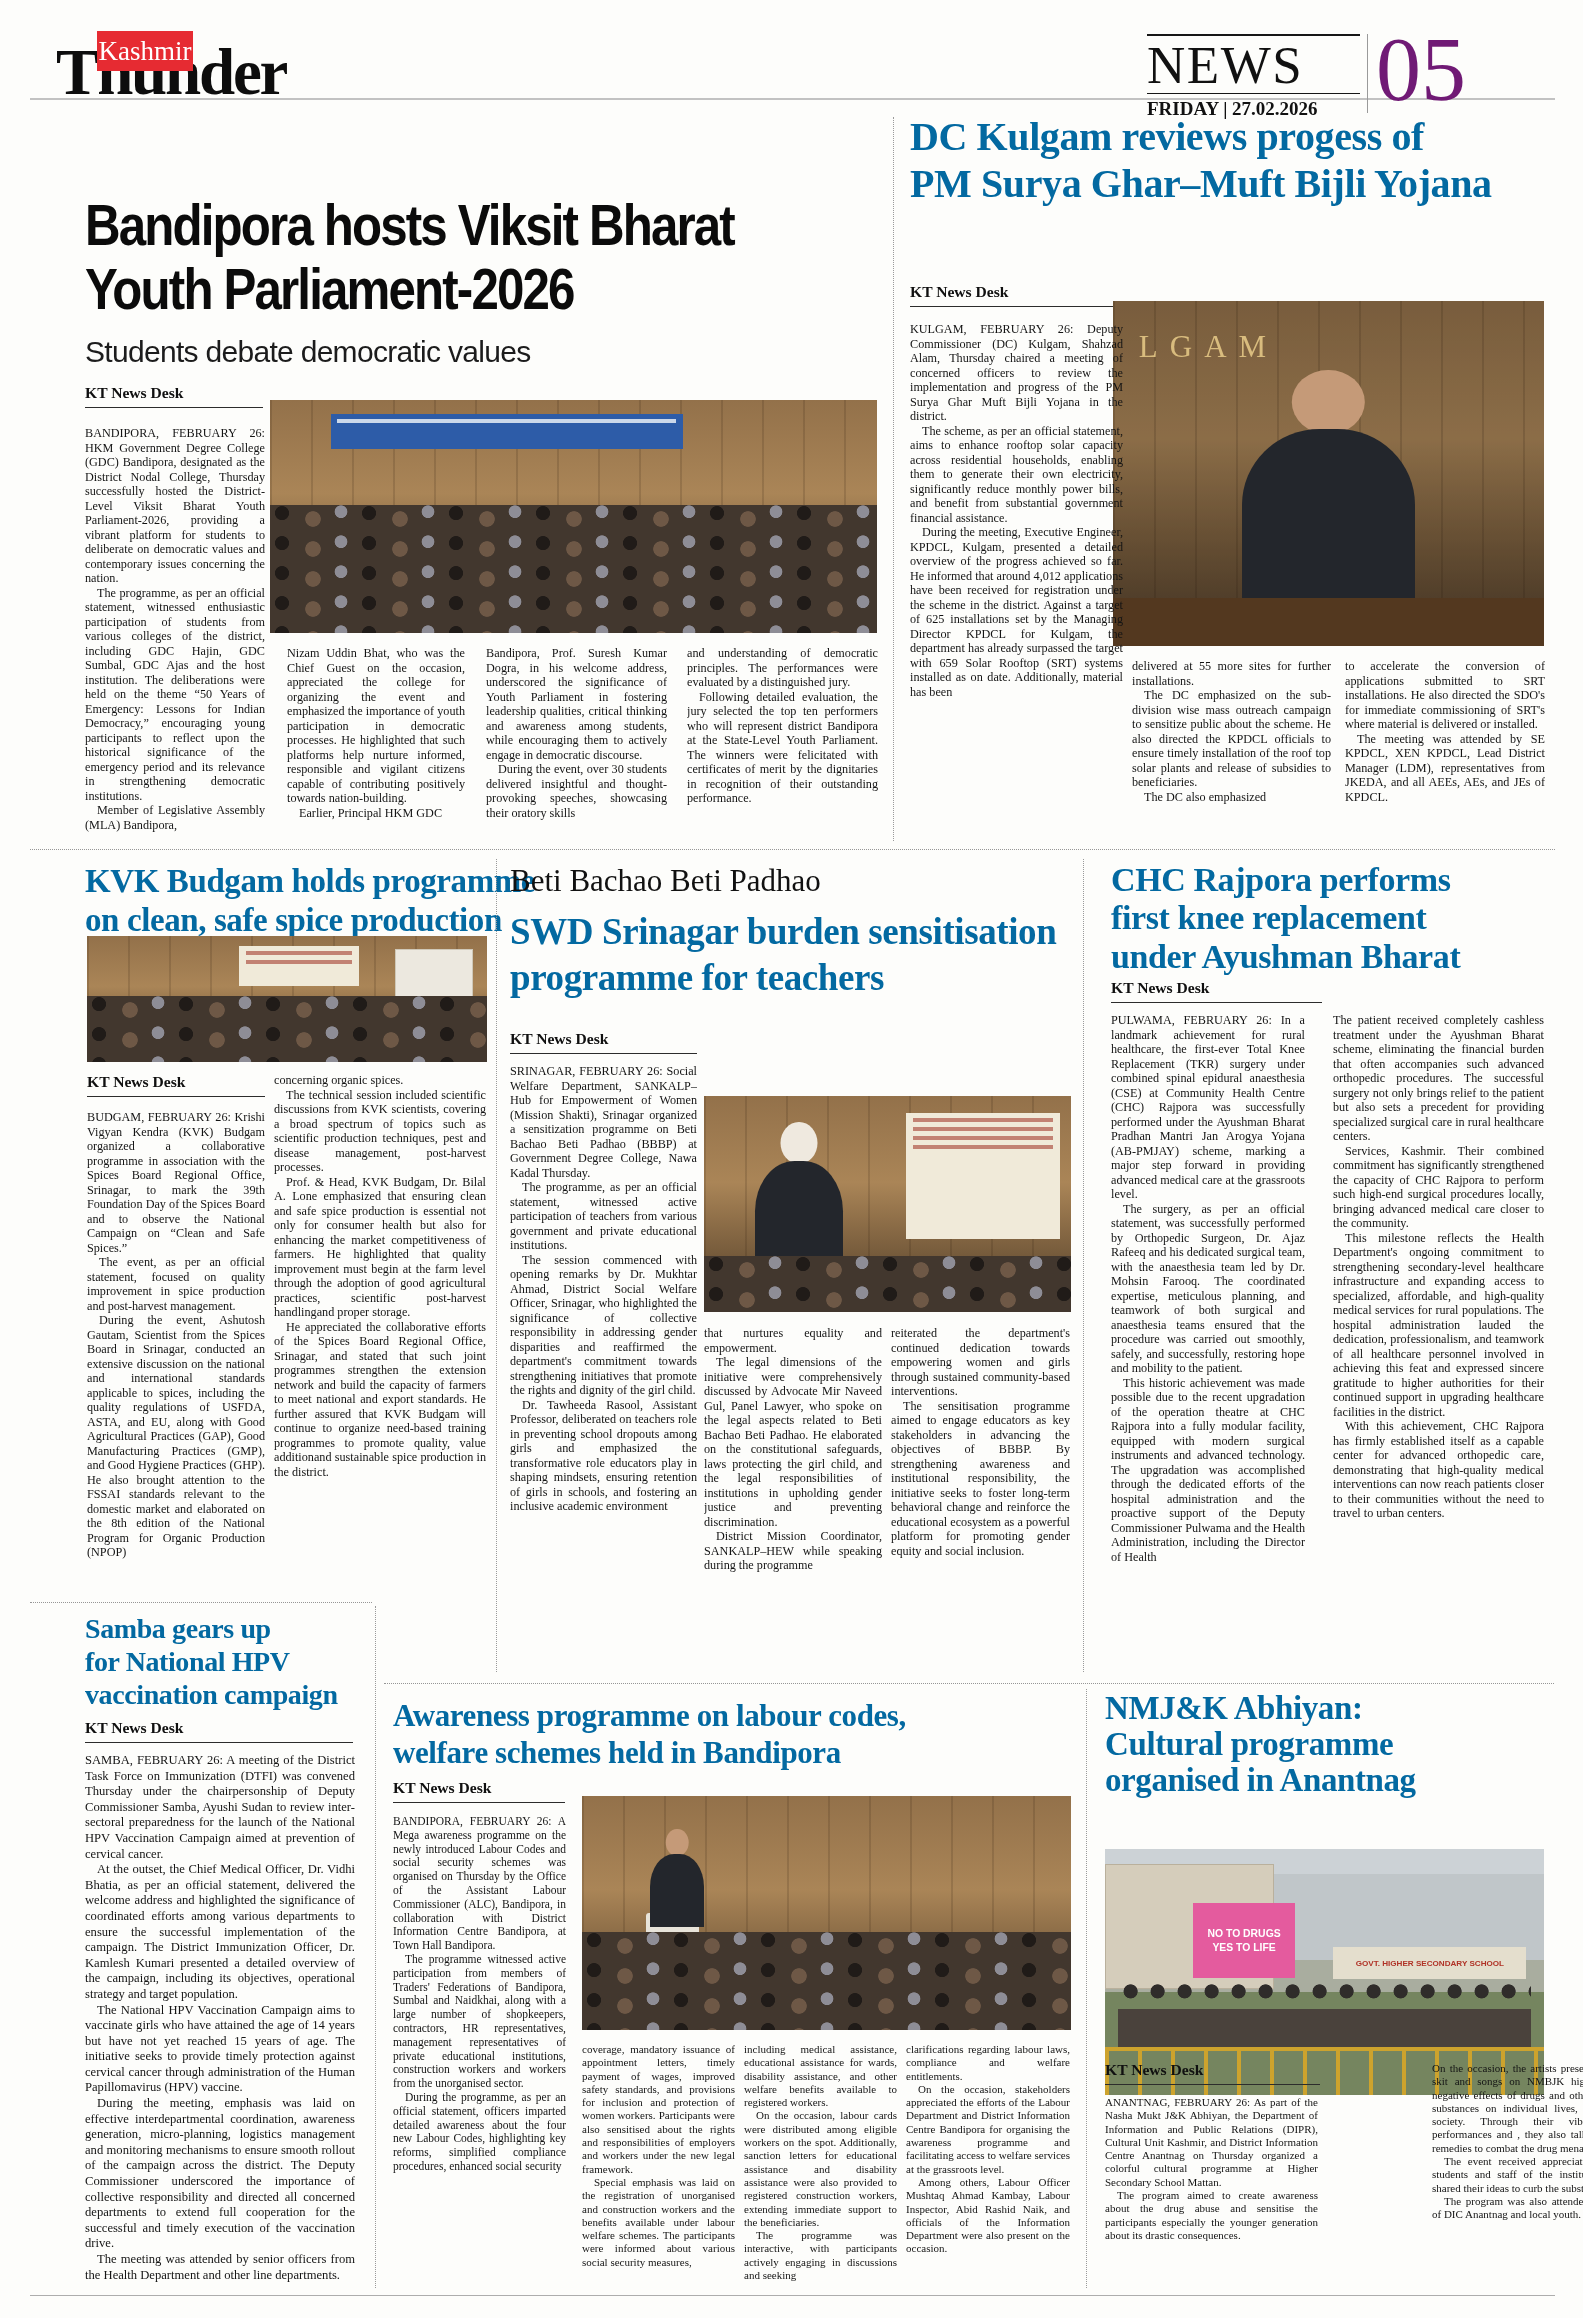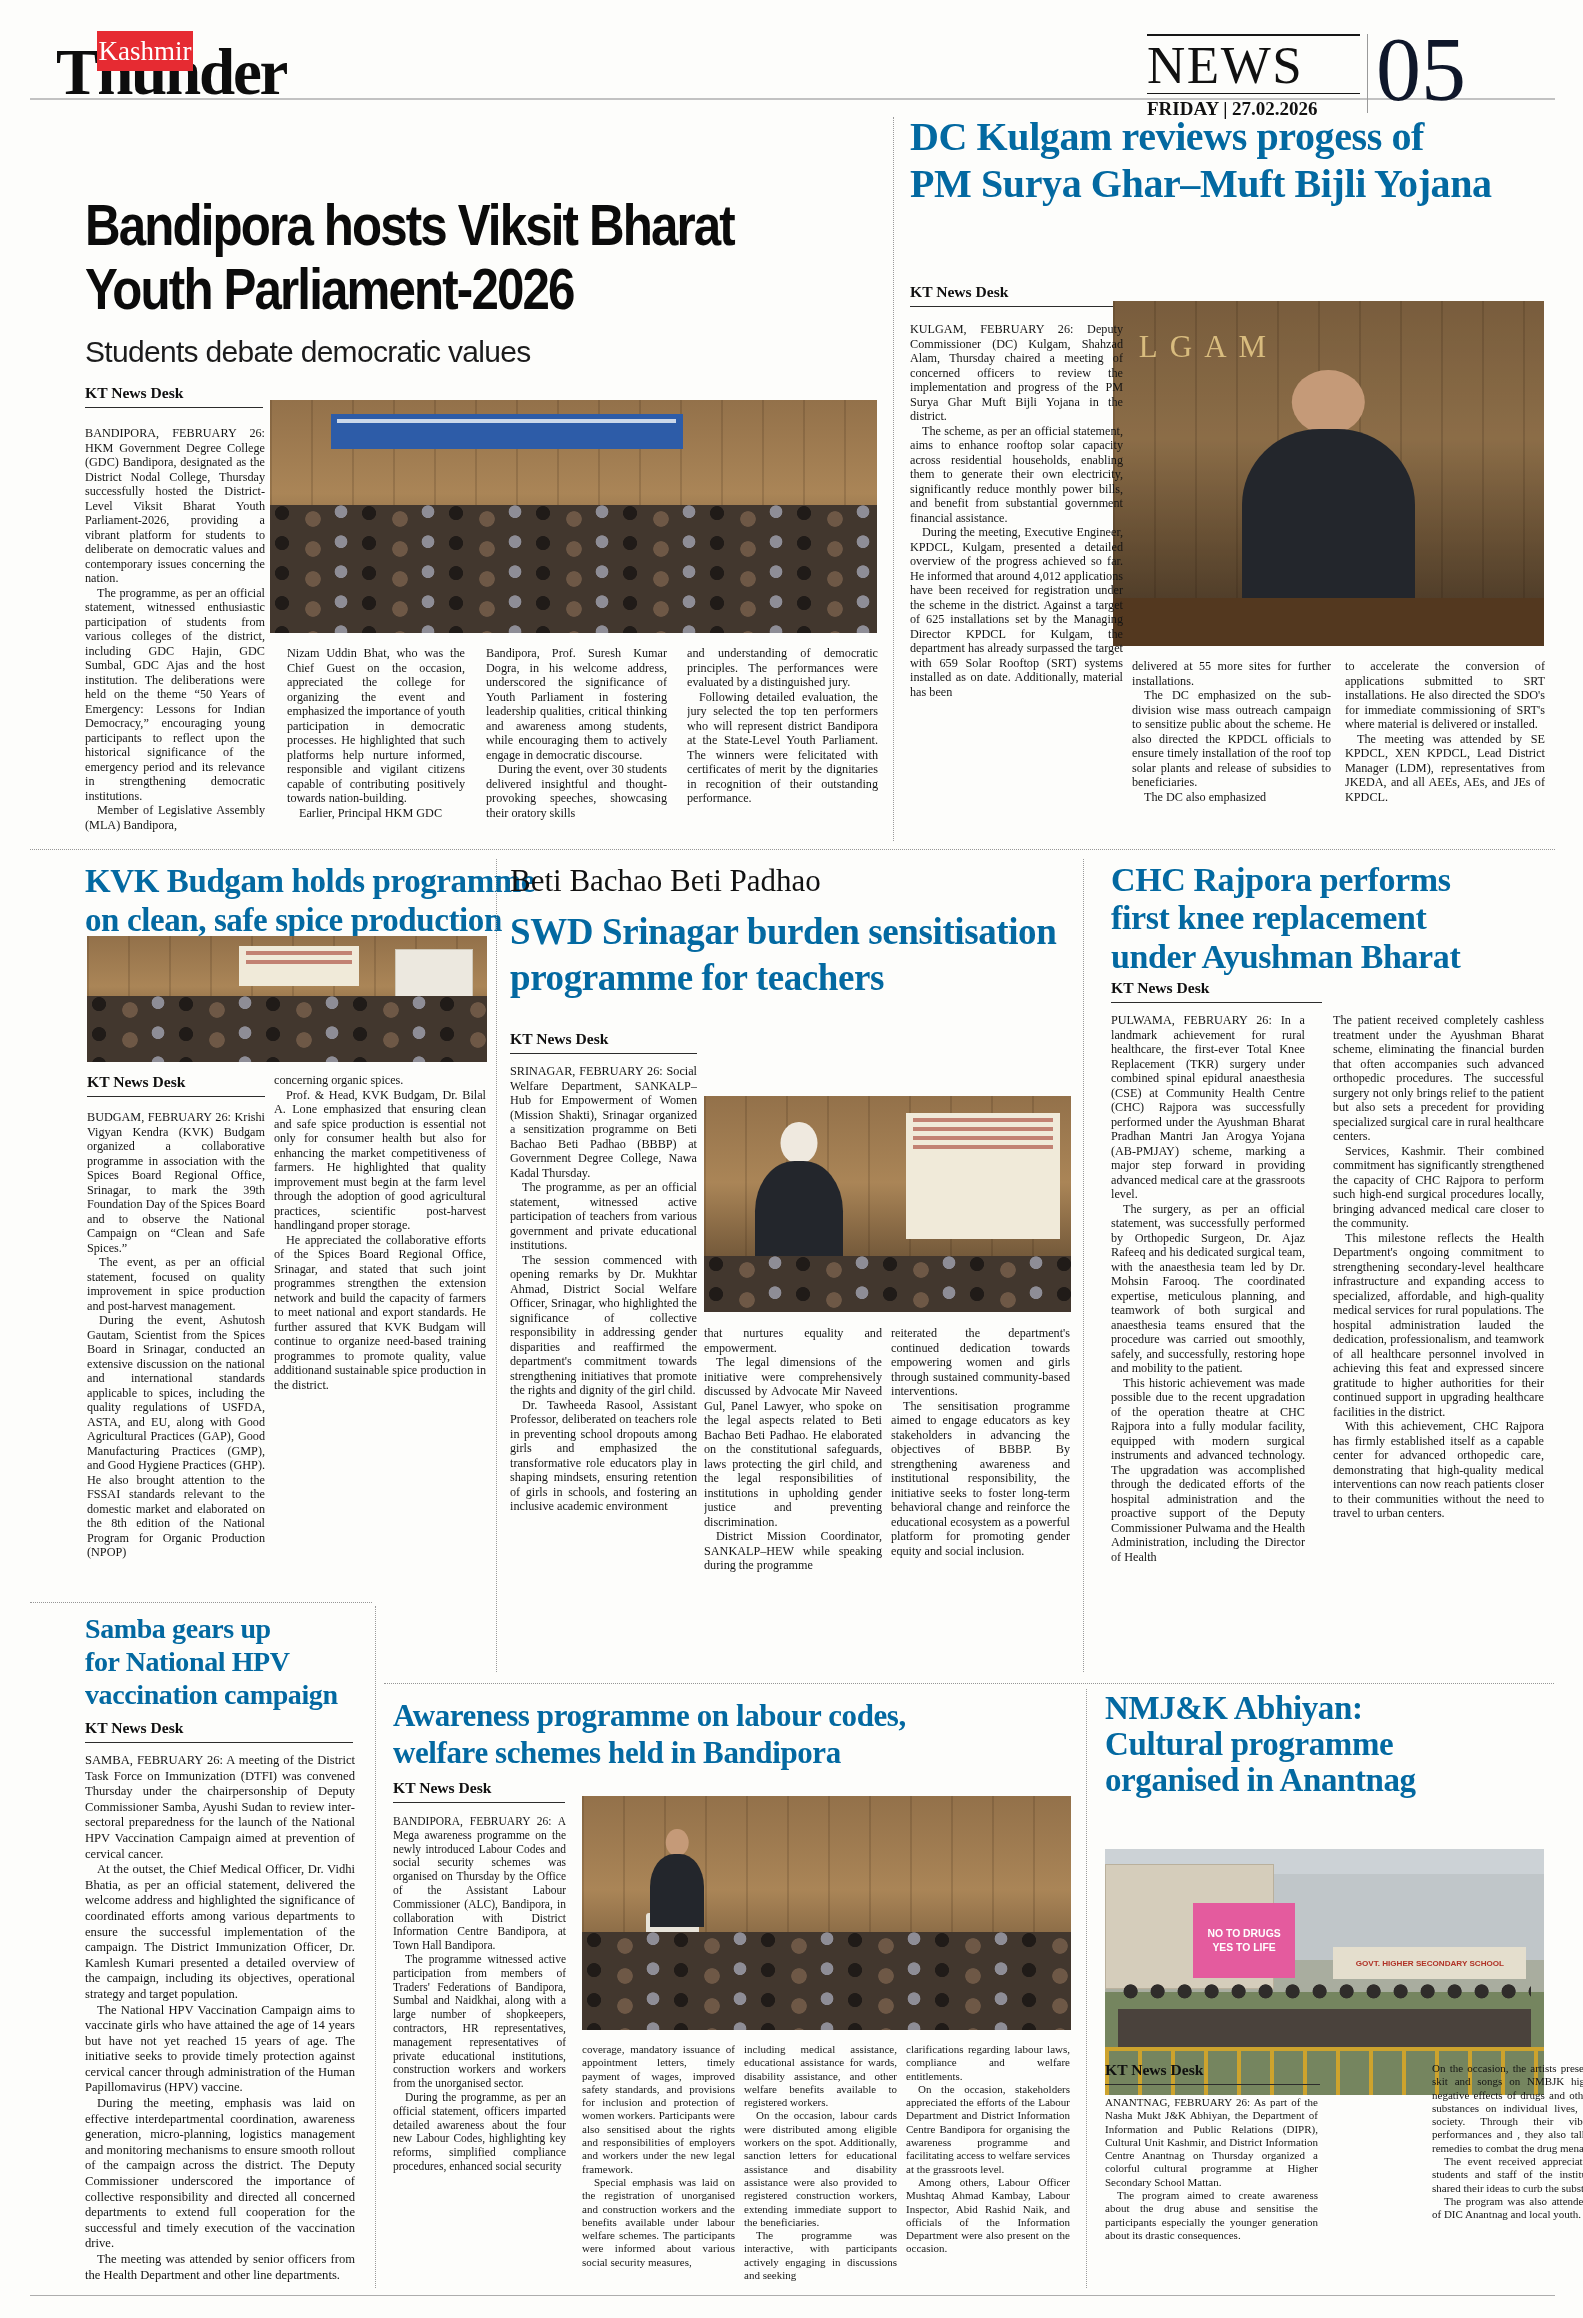--- a/index.html
+++ b/index.html
@@ -6,21 +6,21 @@
   body{width:1584px;height:2319px;position:relative;background:#fdfdfb;color:#151515;
        font-family:"Liberation Serif",serif;}
   .abs{position:absolute;}
   
   .brand-thunder{font-family:"Liberation Serif",serif;font-weight:700;font-size:65px;line-height:1;
                  letter-spacing:-2.2px;color:#0d0d0d;white-space:nowrap;}
   .brand-box{background:#e62b32;color:#fff;display:flex;align-items:center;justify-content:center;
              font-family:"Liberation Serif",serif;font-size:27px;font-weight:500;z-index:2;}
   .news-word{font-family:"Liberation Serif",serif;font-size:53px;line-height:1;letter-spacing:1.5px;color:#111;}
   .date-line{font-family:"Liberation Serif",serif;font-weight:700;font-size:19px;color:#111;}
-  .page-num{font-family:"Liberation Serif",serif;font-size:90px;line-height:1;color:#0f172a;}
+  .page-num{font-family:"Liberation Serif",serif;font-size:90px;line-height:1;color:#701a75;}
   .rule-dark{border-top:2.2px solid #161616;}
   .rule-dark2{border-top:1.5px solid #161616;}
   .rule-gray{border-top:2.2px solid #c2c2c2;}
   .vline{border-left:1.5px solid #9a9a9a;width:0;}
   .vline-dot{border-left:1.5px dotted #9a9a9a;width:0;}
   .hdot{border-top:1.5px dotted #969696;height:0;}
   
   .hl-sans{font-family:"Liberation Sans",sans-serif;font-weight:700;font-size:58px;line-height:62px;
            letter-spacing:-2.2px;color:#0b0b0b;white-space:nowrap;transform:scaleX(.85);transform-origin:left top;}
   .sub-sans{font-family:"Liberation Sans",sans-serif;font-weight:400;font-size:30px;letter-spacing:-0.7px;color:#1c1c1c;}
@@ -166,20 +166,21 @@
 </div>
 
 <div class="abs byline" style="left:87px;top:1073px;width:178px;">KT News Desk</div>
 <div class="abs bodycol" style="left:87px;top:1110px;width:178px;height:487px;">
     <p>BUDGAM, FEBRUARY 26: Krishi Vigyan Kendra (KVK) Budgam organized a collaborative programme in association with the Spices Board Regional Office, Srinagar, to mark the 39th Foundation Day of the Spices Board and to observe the National Campaign on “Clean and Safe Spices.”</p>
     <p>The event, as per an official statement, focused on quality improvement in spice production and post-harvest management.</p>
     <p>During the event, Ashutosh Gautam, Scientist from the Spices Board in Srinagar, conducted an extensive discussion on the national and international standards applicable to spices, including the quality regulations of USFDA, ASTA, and EU, along with Good Agricultural Practices (GAP), Good Manufacturing Practices (GMP), and Good Hygiene Practices (GHP). He also brought attention to the FSSAI standards relevant to the domestic market and elaborated on the 8th edition of the National Program for Organic Production (NPOP)</p>
   </div>
 <div class="abs bodycol" style="left:274px;top:1073px;width:212px;height:524px;">
     <p>concerning organic spices.</p>
+    <p>The technical session included scientific discussions from KVK scientists, covering a broad spectrum of topics such as scientific production techniques, pest and disease management, post-harvest processes.</p>
     <p>Prof. &amp; Head, KVK Budgam, Dr. Bilal A. Lone emphasized that ensuring clean and safe spice production is essential not only for consumer health but also for enhancing the market competitiveness of farmers. He highlighted that quality improvement must begin at the farm level through the adoption of good agricultural practices, scientific post-harvest handlingand proper storage.</p>
     <p>He appreciated the collaborative efforts of the Spices Board Regional Office, Srinagar, and stated that such joint programmes strengthen the extension network and build the capacity of farmers to meet national and export standards. He further assured that KVK Budgam will continue to organize need-based training programmes to promote quality, value additionand sustainable spice production in the district.</p>
   </div>
 
 <div class="abs vline-dot" style="left:496px;top:859px;height:813px;"></div>
 
 <div class="abs kicker" style="left:510px;top:863px;">Beti Bachao Beti Padhao</div>
 <div class="abs hl-serif" style="left:510px;top:910px;font-size:37px;">SWD Srinagar burden sensitisation</div>
 <div class="abs hl-serif" style="left:510px;top:956px;font-size:37px;">programme for teachers</div>
 <div class="abs byline" style="left:510px;top:1030px;width:187px;">KT News Desk</div>

